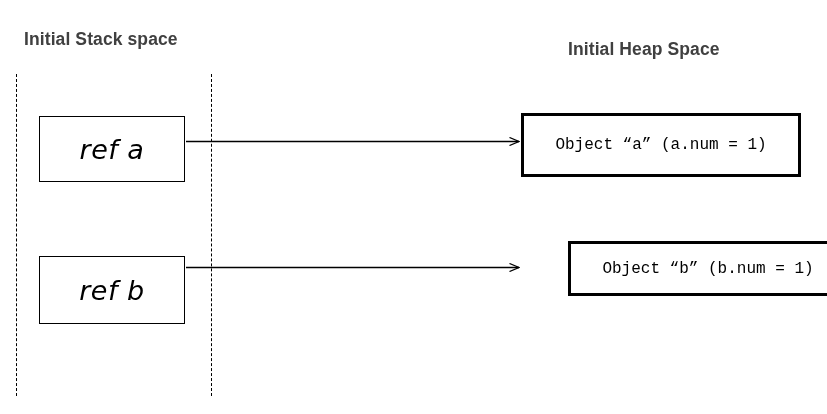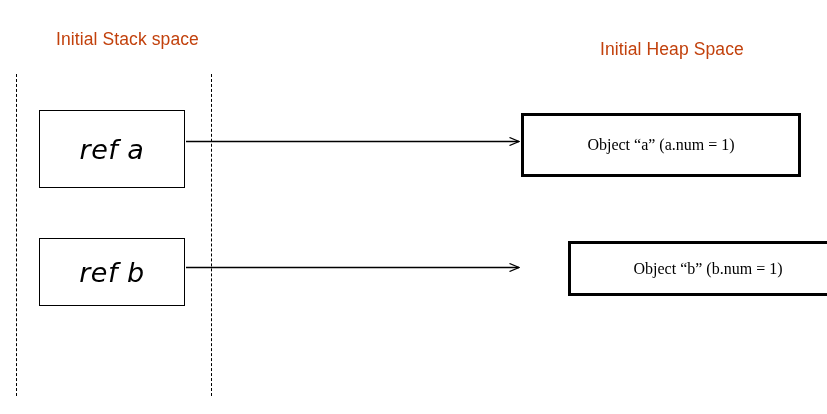--- a/index.html
+++ b/index.html
@@ -17,27 +17,26 @@
     width: 827px;
     height: 414px;
     background: #ffffff;
     overflow: hidden;
   }
 
   
   .section-title {
     position: absolute;
     font-family: "Liberation Sans", sans-serif;
-    font-weight: normal;
+    font-weight: bold;
     font-size: 17.5px;
     letter-spacing: 0.1px;
-    color: #c2410c;
+    color: #404040;
     white-space: nowrap;
     line-height: 20px;
-    margin-left: 32px;
   }
   #stack-title { left: 24px; top: 29px; }
   #heap-title  { left: 568px; top: 39px; }
 
   
   .divider {
     position: absolute;
     top: 74px;
     height: 322px;
     width: 0;
@@ -51,22 +50,22 @@
     position: absolute;
     left: 39px;
     width: 146px;
     border: 1.6px solid #000000;
     background: #ffffff;
     box-sizing: border-box;
     display: flex;
     align-items: center;
     justify-content: center;
   }
-  #stack-box-a { top: 110px; height: 78px; }
-  #stack-box-b { top: 238px; height: 68px; }
+  #stack-box-a { top: 116px; height: 66px; }
+  #stack-box-b { top: 256px; height: 68px; }
   .stack-label {
     font-family: "DejaVu Sans", sans-serif;
     font-style: italic;
     font-size: 27px;
     font-weight: 400;
     color: #000000;
     white-space: nowrap;
     letter-spacing: 0.5px;
   }
 
@@ -78,21 +77,21 @@
     border: 3.6px solid #000000;
     background: #ffffff;
     box-sizing: border-box;
     display: flex;
     align-items: center;
     justify-content: center;
   }
   #heap-box-a { top: 113px; height: 64px; }
   #heap-box-b { top: 241px; height: 55px; margin-left: 47px; }
   .heap-label {
-    font-family: Liberation Serif, serif;
+    font-family: Liberation Mono, monospace;
     font-size: 16px;
     font-weight: 400;
     color: #000000;
     white-space: nowrap;
   }
 
   
   .arrow-svg {
     position: absolute;
     left: 0;

